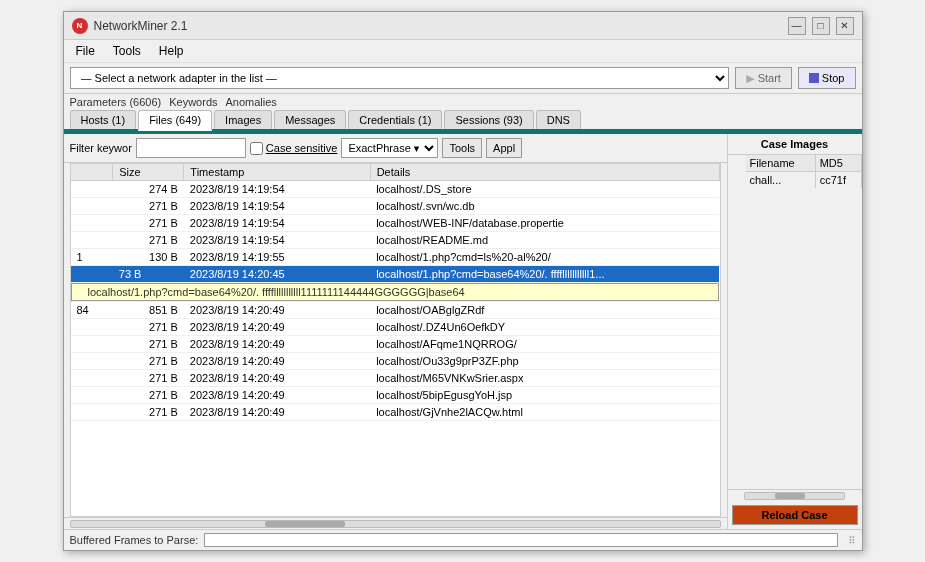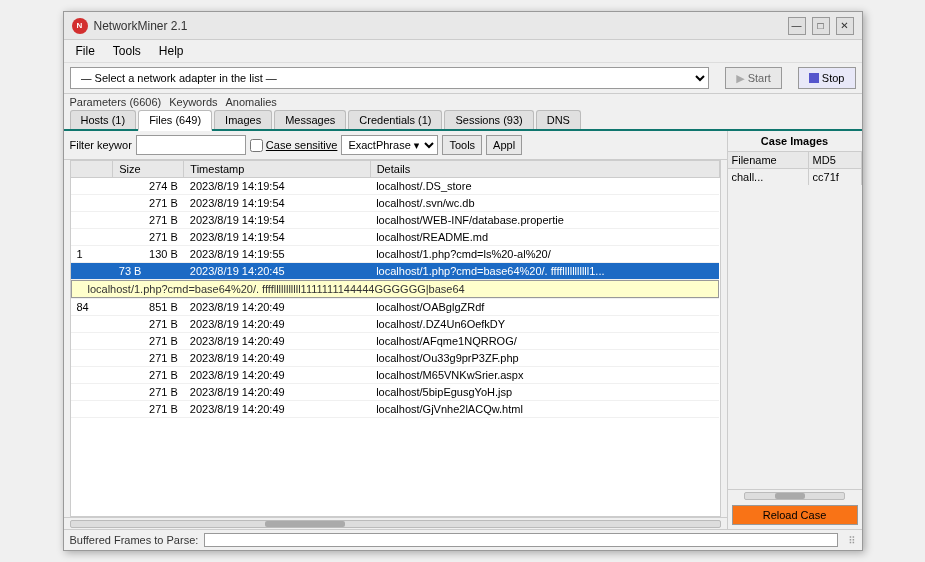--- a/index.html
+++ b/index.html
@@ -78,21 +78,21 @@
     }
     .menu-item {
       padding: 2px 8px;
       cursor: pointer;
       border-radius: 2px;
     }
     .toolbar {
       display: flex;
       align-items: center;
       padding: 4px 6px;
-      gap: 16px;
+      gap: 6px;
       border-bottom: 1px solid #ccc;
     }
     .adapter-select {
       flex: 1;
       padding: 2px 6px;
       border: 1px solid #999;
       background: white;
       font-size: 11px;
       height: 22px;
     }
@@ -119,21 +119,21 @@
       display: flex;
       gap: 8px;
       padding: 2px 6px;
       font-size: 11px;
       color: #333;
     }
     .params-item { cursor: pointer; text-align: center; }
     .tabs-row {
       display: flex;
       gap: 0;
-      border-bottom: 2px solid #0f766e;
+      border-bottom: 5px solid #0f766e;
       padding: 0 6px;
     }
     .tab {
       padding: 3px 10px;
       border: 1px solid #bbb;
       border-bottom: none;
       background: #e0e0e0;
       cursor: pointer;
       font-size: 11px;
       margin-right: 2px;
@@ -252,20 +252,21 @@
       text-align: center;
       padding: 4px;
       font-size: 11px;
       font-weight: bold;
       border-bottom: 1px solid #ccc;
       background: #f0f0f0;
     }
     .case-table-container {
       flex: 1;
       overflow: auto;
+      margin-left: 18px;
     }
     .case-table {
       width: 100%;
       border-collapse: collapse;
       font-size: 11px;
     }
     .case-table thead th {
       background: #e8e8e8;
       padding: 2px 4px;
       text-align: left;
@@ -279,24 +280,25 @@
       border-bottom: 1px solid #f0f0f0;
       overflow: hidden;
       max-width: 70px;
       text-overflow: ellipsis;
       white-space: nowrap;
     }
     .reload-btn {
       margin: 4px;
       padding: 3px 8px;
       border: 1px solid #999;
-      background: #f97316;
+      background: #c2410c;
       cursor: pointer;
       font-size: 11px;
       text-align: center;
+      font-weight: bold;
     }
     .scrollbar-area {
       height: 12px;
       background: #f0f0f0;
       border-top: 1px solid #ccc;
       display: flex;
       align-items: center;
       padding: 0 6px;
     }
     .h-scrollbar {

